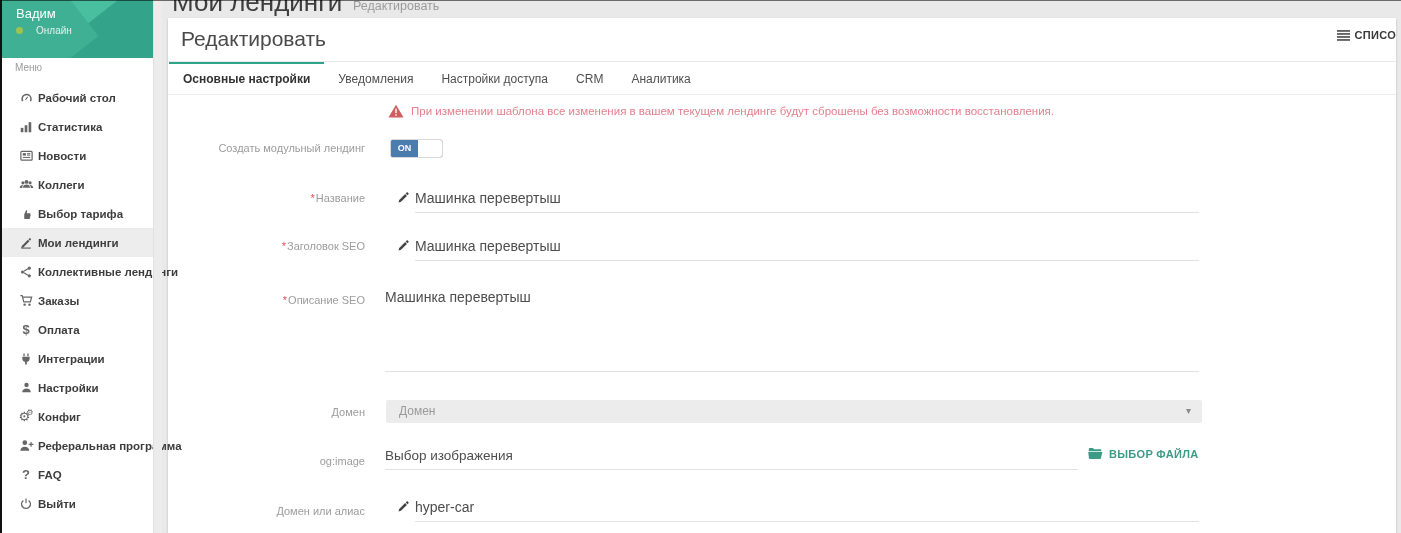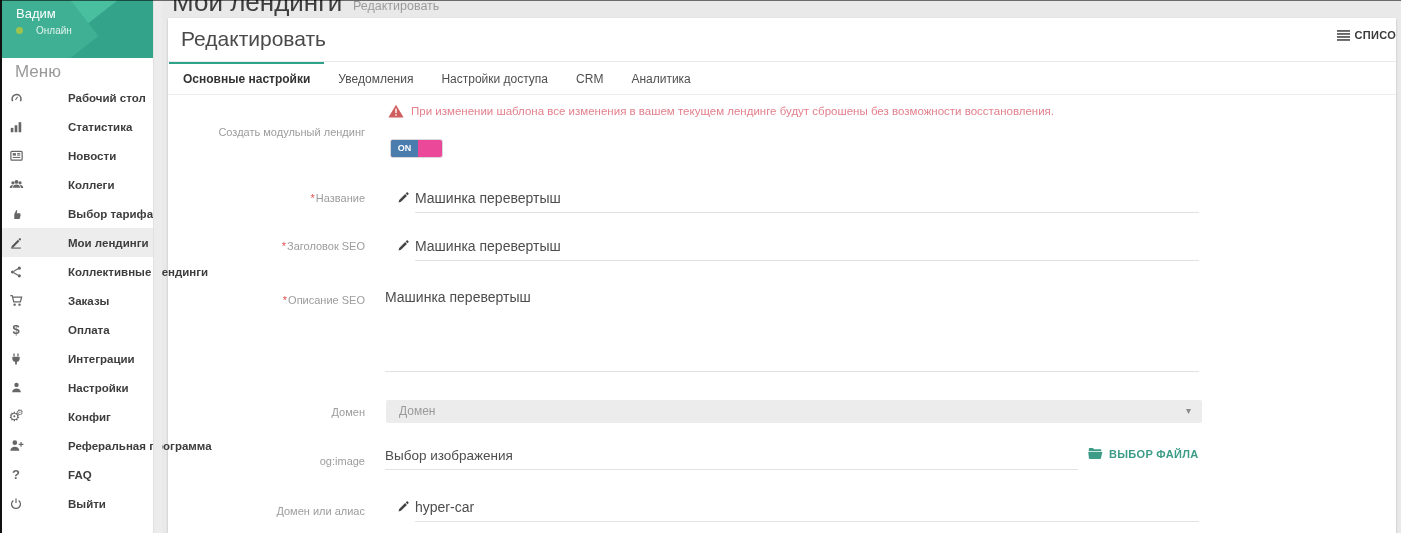--- a/index.html
+++ b/index.html
@@ -13,23 +13,23 @@
   .sidebar { position:absolute; left:0; top:0; width:153px; height:533px; background:#fff; z-index:10; }
   .sb-scrollbar { position:absolute; left:153px; top:0; width:9px; height:533px; background:#ececec; border-left:1px solid #e1e1e1; z-index:10; }
   .sb-header { position:relative; height:58px; background:var(--sidebar-header,#4abf9f); overflow:hidden; }
   .sb-deco { position:absolute; }
   .d1 { width:240px; height:90px; background:var(--sidebar-header-dark,#33a389); transform:rotate(-38deg); left:-30px; top:34px; }
   .d2 { width:120px; height:160px; background:var(--sidebar-header-mid,#3fb093); transform:rotate(-38deg); left:-58px; top:-70px; }
   .sb-name { position:absolute; left:16px; top:6px; color:#fff; font-size:13px; font-weight:400; }
   .sb-status { position:absolute; left:16px; top:25px; display:flex; align-items:center;gap:8px; }
   .sb-dot { width:7px; height:7px; border-radius:50%; background:var(--online-dot,#9fc24c); }
   .sb-status span.txt { margin-left:5px; font-size:10px; color:rgba(255,255,255,.85); }
-  .sb-menu-label { position:absolute; left:15px; top:62px; font-size:17px; color:#9a9a9a; }
+  .sb-menu-label { position:absolute; left:15px; top:62px; font-size:10px; color:#9a9a9a; }
   .sb-nav { position:absolute; left:0; top:83px; width:153px; }
-  .mi { display:flex; align-items:center; height:29px; padding-left:7px; cursor:pointer; white-space:nowrap;gap:40px; }
+  .mi { display:flex; align-items:center; height:29px; padding-left:17px; cursor:pointer; white-space:nowrap; }
   .mi.active { background:#ededed; }
   .ico { width:18px; min-width:18px; display:inline-flex; justify-content:center; align-items:center; margin-right:3px; color:#666; }
   .ico svg { display:block; }
   .ico .tchar { font-size:13px; font-weight:700; color:#666; }
   .ico .g1 { font-size:13px; color:#666; line-height:1; }
   .ico .g2 { font-size:8px; color:#666; margin-left:-4px; margin-top:-7px; line-height:1; }
   .mi .lbl { font-size:11.5px; font-weight:700; color:#3d3d3d; }
 
   
   .page-head { position:absolute; left:172px; top:0; width:900px; height:18px; overflow:hidden; z-index:5; }
@@ -45,21 +45,21 @@
   .tabs { display:flex; height:33px; border-bottom:1px solid #ededed; padding-left:1px; }
   .tab { padding:0 14px; line-height:30px; font-size:12px; color:#4f4f4f; border-top:2px solid transparent; cursor:pointer; white-space:nowrap; }
   .tab.active { font-weight:700; color:#333; border-top-color:var(--accent,#2fa28a); }
 
   .warning { position:absolute; left:220px; top:86px; display:flex; align-items:flex-start; gap:7px; }
   .warning .wtxt { font-size:11.5px; color:var(--warning-text,#e2808d); padding-top:1px; white-space:nowrap; }
 
   .f-label { position:absolute; left:0; width:197px; text-align:right; font-size:11px; color:#9c9c9c; white-space:nowrap; }
   .req { color:#e05252; margin-right:1px; }
 
-  .toggle { position:absolute; left:222px; top:121px; width:53px; height:19px; border:1px solid #d9d9d9; border-radius:3px; background:#ec4899; display:flex; cursor:pointer; overflow:hidden;flex-direction:column; }
+  .toggle { position:absolute; left:222px; top:121px; width:53px; height:19px; border:1px solid #d9d9d9; border-radius:3px; background:#ec4899; display:flex; cursor:pointer; overflow:hidden; }
   .t-on { width:27px; background:var(--toggle-on,#4a7cae); color:#fff; font-size:9px; font-weight:700; text-align:center; line-height:17px; }
   .t-off { flex:1; background:#fff; }
 
   .pencil { position:absolute; left:229px; cursor:pointer; }
   .line-input { position:absolute; left:247px; width:784px; height:29px; border:none; border-bottom:1px solid #e2e2e2; background:transparent; font-family:inherit; font-size:14px; color:#4d4d4d; outline:none; padding:0; }
   .og-input { left:217px; width:693px; height:28px; font-size:13.5px; }
   .textarea-box { position:absolute; left:217px; top:268px; width:814px; height:86px; border-bottom:1px solid #e2e2e2; font-size:14px; color:#4d4d4d; padding-top:3px; cursor:text; }
   .select-box { position:absolute; left:218px; top:382px; width:816px; height:23px; background:#ececec; border-radius:2px; cursor:pointer; }
   .select-box .sel-val { position:absolute; left:13px; top:0; line-height:23px; font-size:12px; color:#9a9a9a; }
   .select-box .caret { position:absolute; right:11px; top:0; line-height:22px; font-size:10px; color:#8a8a8a; }
@@ -263,21 +263,21 @@
 
     <div class="warning">
       <svg viewBox="0 0 16 14" width="16" height="14">
           <path fill="#cf5f5f" d="M8 .8L15.6 13.5H.4z"></path>
           <rect x="7.3" y="4.6" width="1.4" height="4.5" fill="#fff"></rect>
           <rect x="7.3" y="10.3" width="1.4" height="1.5" fill="#fff"></rect>
         </svg>
       <span class="wtxt">При изменении шаблона все изменения в вашем текущем лендинге будут сброшены без возможности восстановления.</span>
     </div>
 
-    <div class="f-label" style="top:108px;padding-left:12px;">Создать модульный лендинг</div>
+    <div class="f-label" style="top:124px;padding-left:12px;">Создать модульный лендинг</div>
     <div class="toggle">
       <span class="t-on">ON</span>
       <span class="t-off"></span>
     </div>
 
     <div class="f-label" style="top:174px;"><span class="req">*</span><span>Название</span></div>
     <span class="pencil" style="top:172px;"><svg viewBox="0 0 16 16" width="13" height="13" fill="#454545">
           <path d="M1.9 14.1l.8-3L10 3.8l2.2 2.2-7.3 7.3-3 .8z"></path>
           <path d="M10.7 3.1l1.2-1.2c.4-.4 1-.4 1.4 0l.8.8c.4.4.4 1 0 1.4l-1.2 1.2z"></path>
         </svg></span>

